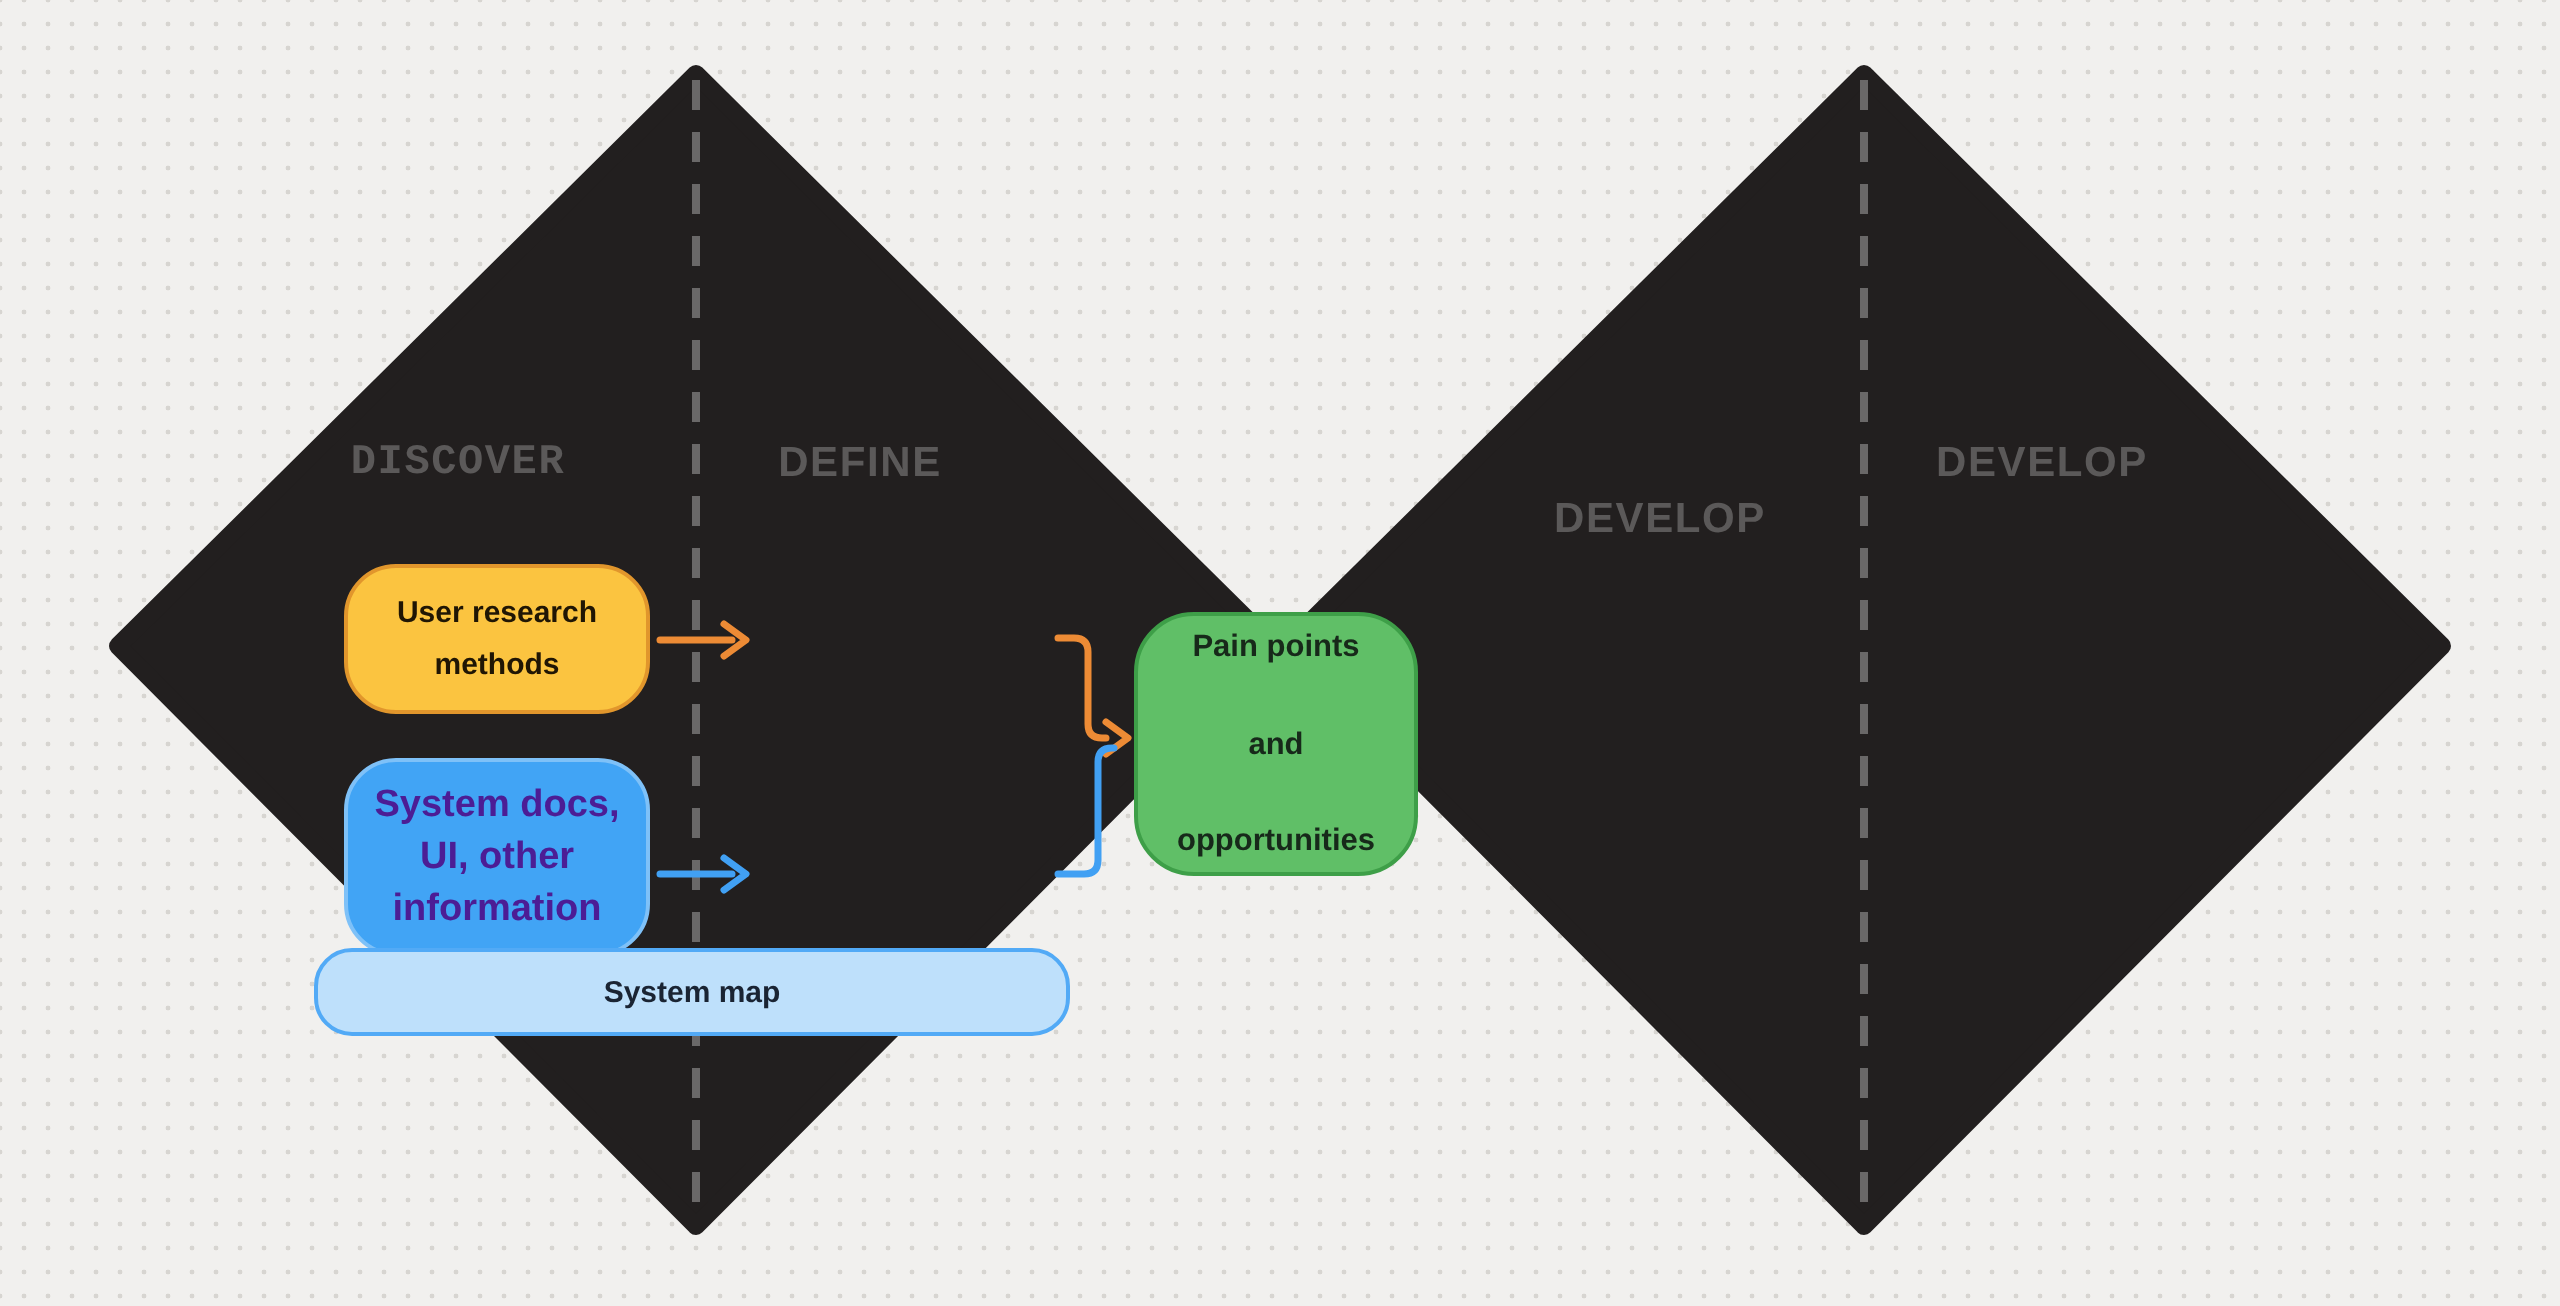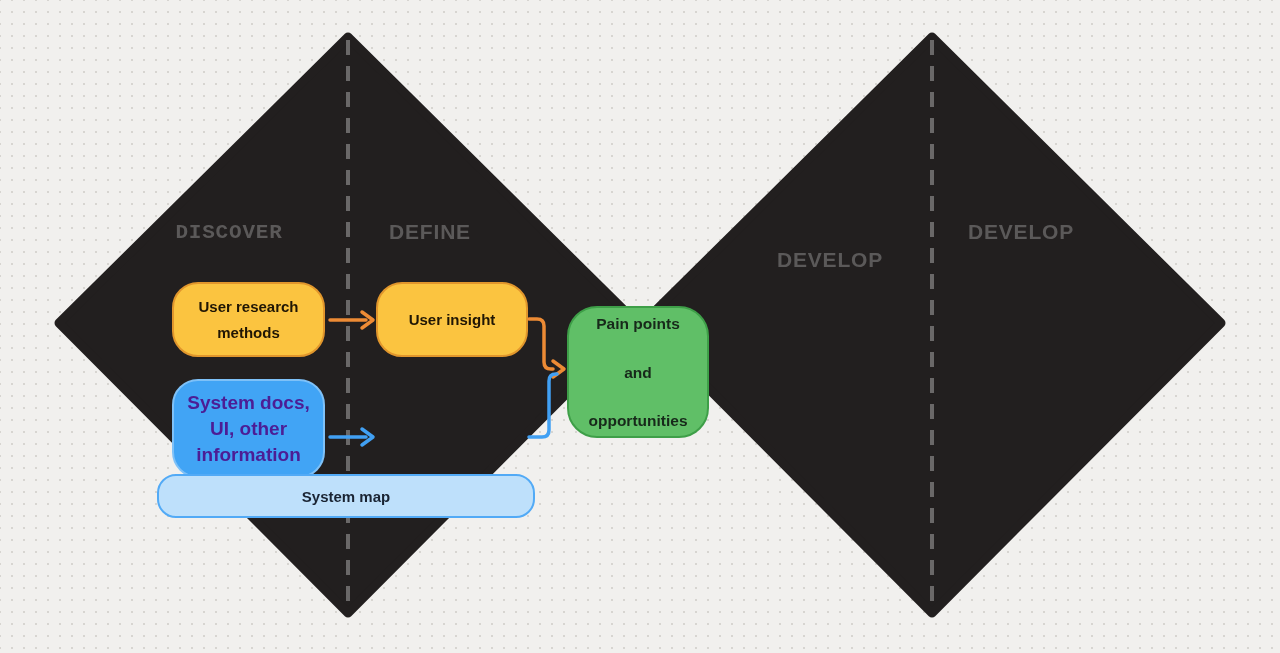--- a/index.html
+++ b/index.html
@@ -62,23 +62,20 @@
   <div class="phase-label" style="left:229px;top:232px;font-family:Liberation Mono, monospace;">DISCOVER</div>
   <div class="phase-label" style="left:430px;top:232px;">DEFINE</div>
   <div class="phase-label" style="left:830px;top:232px;margin-top:28px;">DEVELOP</div>
   <div class="phase-label" style="left:1021px;top:232px;">DEVELOP</div>
 
   <div class="node node-yellow" id="user-research" style="background-color: rgb(251, 196, 64); border-color: rgb(225, 150, 44);">
     <span class="line">User research</span>
     <span class="line">methods</span>
   </div>
 
-  <div class="node node-yellow" id="user-insight" style="background-color: rgb(251, 196, 64); border-color: rgb(225, 150, 44);">
-    <span class="line">User insight</span>
-  </div>
 
   <div class="node node-blue" id="system-docs" style="background-color: rgb(65, 164, 245); border-color: rgb(126, 193, 248);">
     <span class="line">System docs,</span>
     <span class="line">UI, other</span>
     <span class="line">information</span>
   </div>
 
 
   <div class="node node-map" id="system-map" style="background-color: rgb(190, 224, 251); border-color: rgb(82, 170, 246);">
     <span class="line">System map</span>

